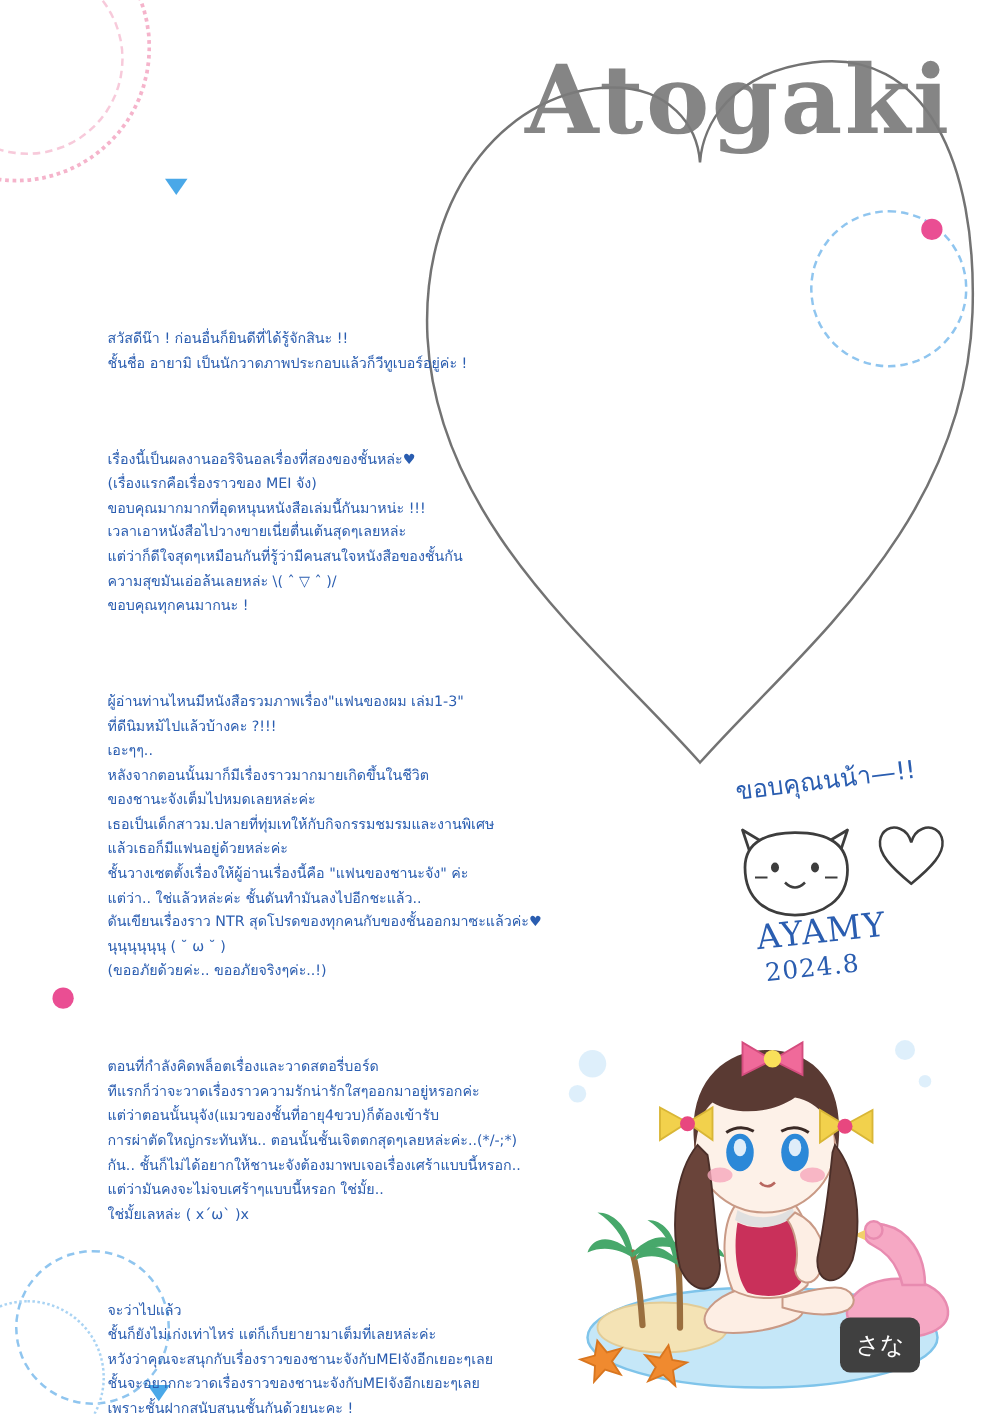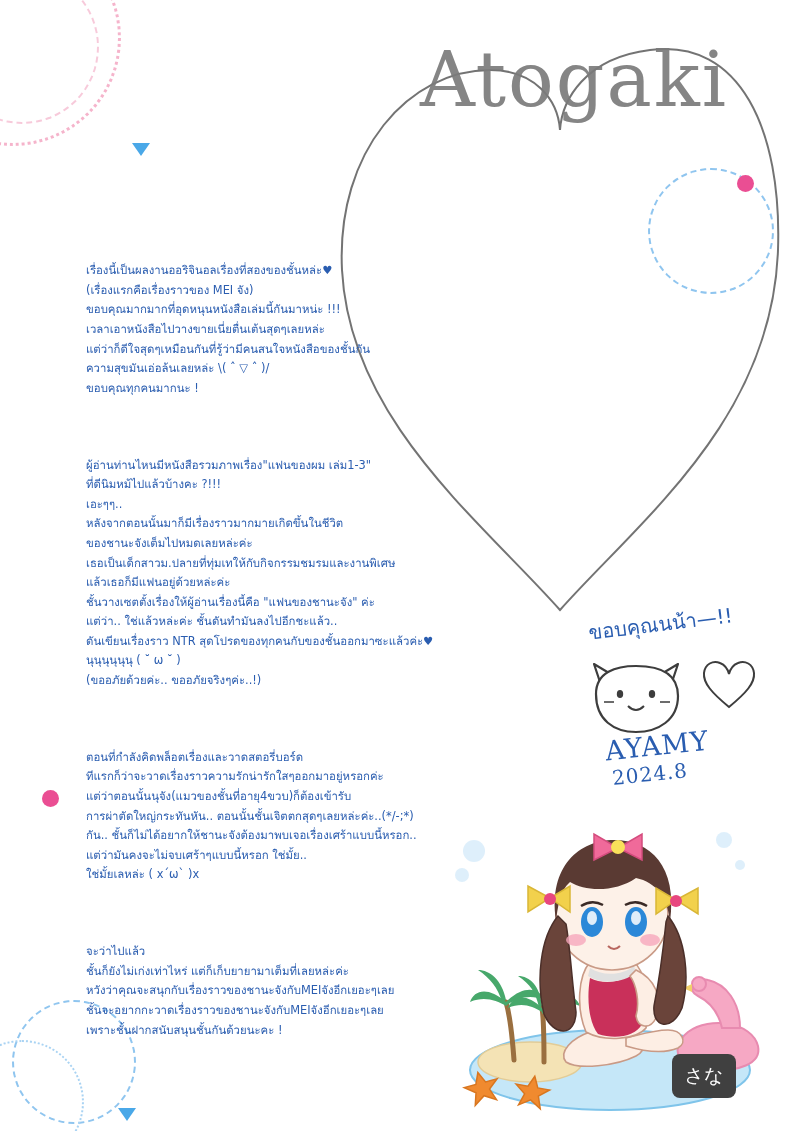--- a/index.html
+++ b/index.html
@@ -102,21 +102,21 @@
 
   
   .title {
     position: absolute;
     left: 420px;
     top: 35px;
     font-family: "DejaVu Serif", serif;
     font-size: 76px;
     letter-spacing: 2px;
     color: #7b7b7b;
-    font-weight: 400;
+    font-weight: 700;
     opacity: .92;
   }
 
   
   .body-text {
     position: absolute;
     left: 86px;
     top: 222px;
     width: 430px;
     font-size: 11.4px;
@@ -220,20 +220,22 @@
 <div class="deco tri tri-1"></div>
 <div class="deco tri tri-2"></div>
 
 <svg class="deco heart-outline" viewBox="0 0 460 640">
   <path d="M230 610 C 150 520, 20 420, 12 270 C 6 150, 80 70, 160 70 C 205 70, 228 100, 230 130 C 232 100, 255 58, 320 50 C 410 38, 452 130, 448 250 C 442 420, 310 520, 230 610 Z" fill="none" stroke="#5a5a5a" stroke-width="2" opacity=".85"></path>
 </svg>
 
 <div class="title">Atogaki</div>
 
 <div class="body-text">
+  <p class="para">สวัสดีน๊า ! ก่อนอื่นก็ยินดีที่ได้รู้จักสินะ !!
+ชั้นชื่อ อายามิ เป็นนักวาดภาพประกอบแล้วก็วีทูเบอร์อยู่ค่ะ !</p>
   <p class="para">เรื่องนี้เป็นผลงานออริจินอลเรื่องที่สองของชั้นหล่ะ♥
 (เรื่องแรกคือเรื่องราวของ MEI จัง)
 ขอบคุณมากมากที่อุดหนุนหนังสือเล่มนี้กันมาหน่ะ !!!
 เวลาเอาหนังสือไปวางขายเนี่ยตื่นเต้นสุดๆเลยหล่ะ
 แต่ว่าก็ดีใจสุดๆเหมือนกันที่รู้ว่ามีคนสนใจหนังสือของชั้นกัน
 ความสุขมันเอ่อล้นเลยหล่ะ \( ˆ ▽ ˆ )/
 ขอบคุณทุกคนมากนะ !</p>
   <p class="para">ผู้อ่านท่านไหนมีหนังสือรวมภาพเรื่อง"แฟนของผม เล่ม1-3"
 ที่ดีนิมหม้ไปแล้วบ้างคะ ?!!!
 เอะๆๆ..

